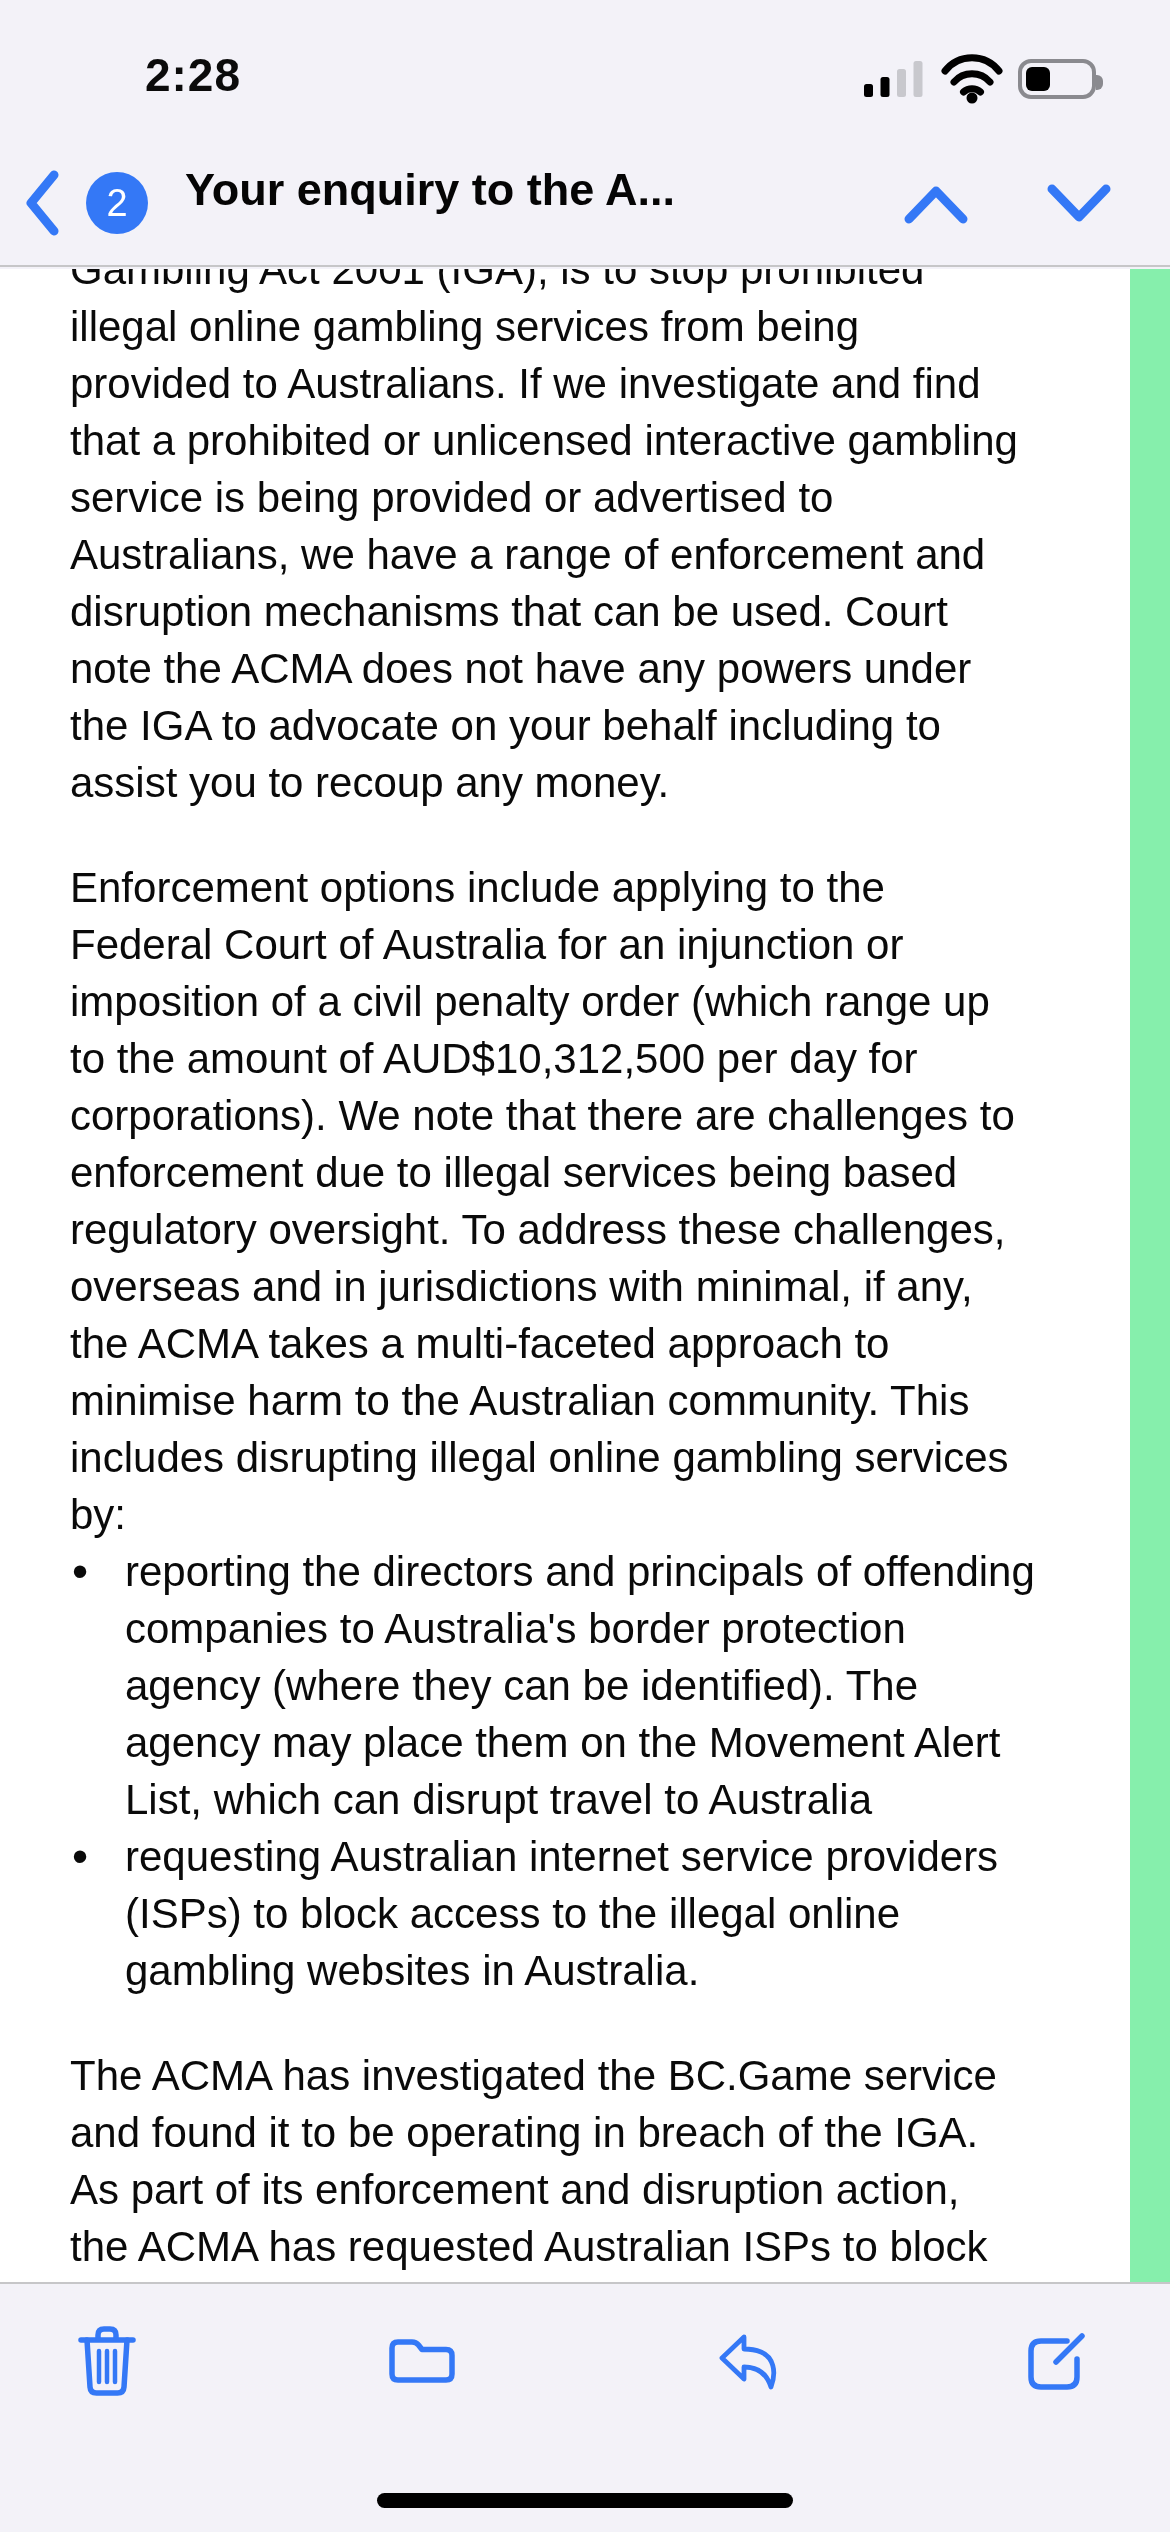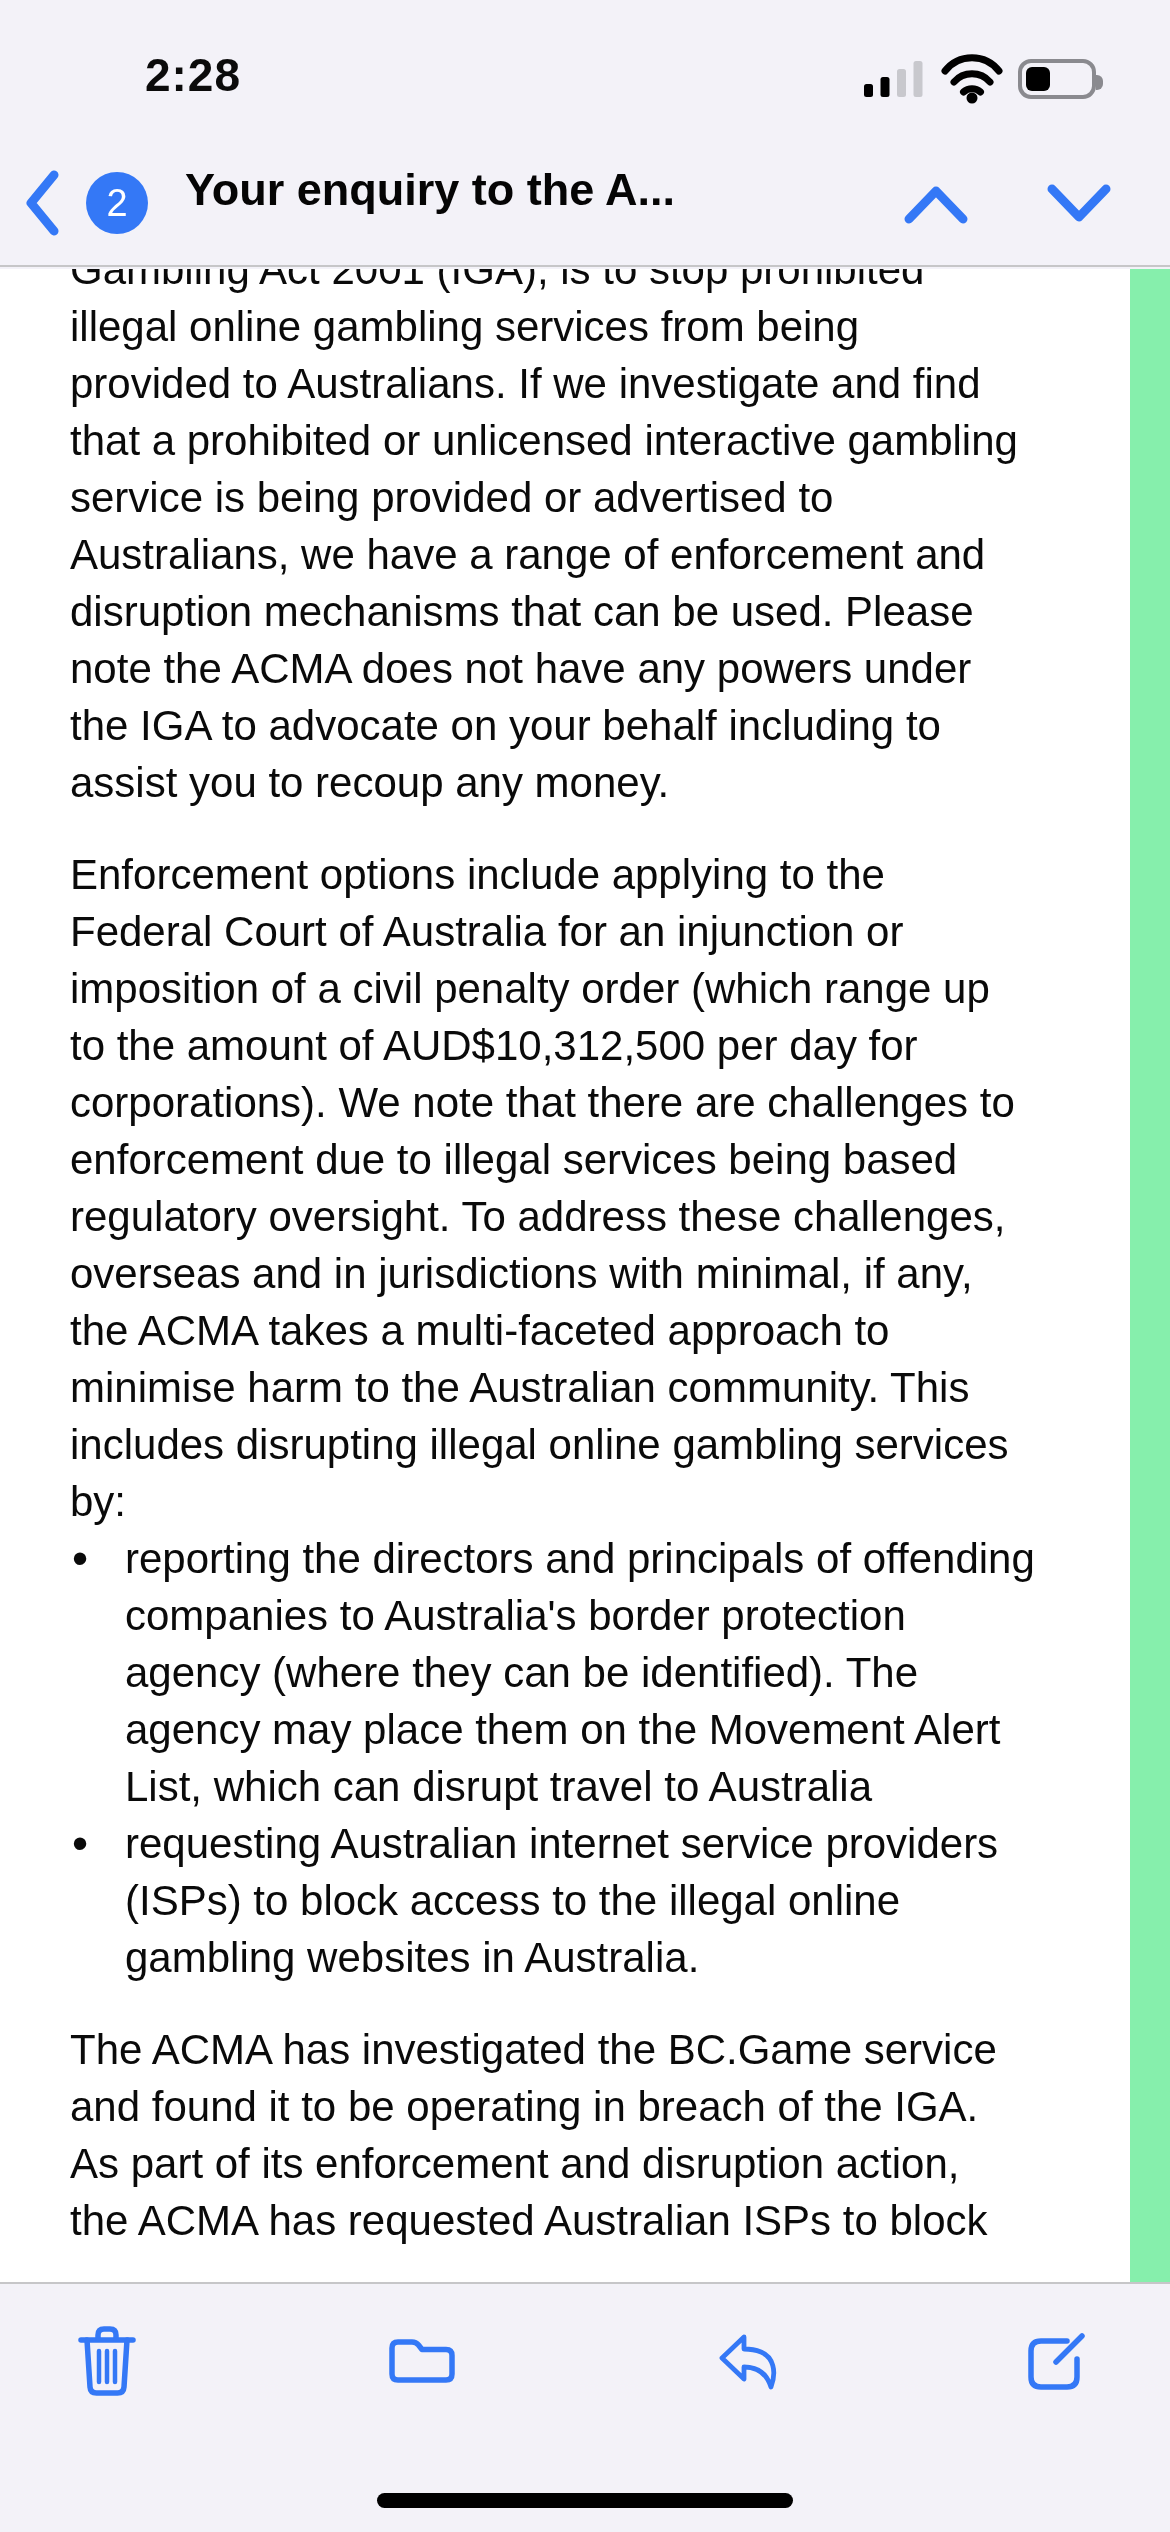--- a/index.html
+++ b/index.html
@@ -25,21 +25,21 @@
          font-size:38px;font-weight:500;display:flex;align-items:center;justify-content:center;}
   .nav-title{position:absolute;left:185px;right:300px;top:44px;
              font-size:45px;font-weight:700;color:#050505;white-space:nowrap;}
   .nav-arrow{position:absolute;top:62px;cursor:pointer;}
   .nav-arrow.up{left:903px;}
   .nav-arrow.down{left:1046px;}
   
   .content{position:absolute;left:0;top:269px;width:1130px;height:2013px;background:#fff;overflow:hidden;}
   .content-inner{padding:0 30px 0 70px;color:#0a0a0a;font-size:42px;line-height:57px;}
   .line{white-space:nowrap;}
-  .block{margin-top:35px;}
+  .block{margin-top:48px;}
   .block:first-child{margin-top:0;}
   .clipped{height:29px;overflow:hidden;}
   .clipped .line{margin-top:-28px;}
   .clipped + .block{margin-top:0;}
   .bullets{margin-top:0;}
   .bullet{display:flex;}
   .bullet .dot{width:53px;flex:0 0 53px;padding-left:2px;font-size:46px;line-height:57px;}
   .scrollbar{position:absolute;left:1149px;top:381px;width:10px;height:980px;border-radius:5px;background:var(--scrollbar,#A7A7AC);}
   
   .toolbar{position:absolute;left:0;top:2282px;width:1170px;height:250px;background:var(--chrome,#F3F2F8);}
@@ -112,21 +112,21 @@
     <div class="content-inner">
         <div class="block clipped">
           <div class="line">Gambling Act 2001 (IGA), is to stop prohibited</div>
         </div>
         <div class="block para">
           <div class="line">illegal online gambling services from being</div>
           <div class="line">provided to Australians. If we investigate and find</div>
           <div class="line">that a prohibited or unlicensed interactive gambling</div>
           <div class="line">service is being provided or advertised to</div>
           <div class="line">Australians, we have a range of enforcement and</div>
-          <div class="line">disruption mechanisms that can be used. Please</div>
+          <div class="line">disruption mechanisms that can be used. Court</div>
           <div class="line">note the ACMA does not have any powers under</div>
           <div class="line">the IGA to advocate on your behalf including to</div>
           <div class="line">assist you to recoup any money.</div>
         </div>
         <div class="block para">
           <div class="line">Enforcement options include applying to the</div>
           <div class="line">Federal Court of Australia for an injunction or</div>
           <div class="line">imposition of a civil penalty order (which range up</div>
           <div class="line">to the amount of AUD$10,312,500 per day for</div>
           <div class="line">corporations). We note that there are challenges to</div>

